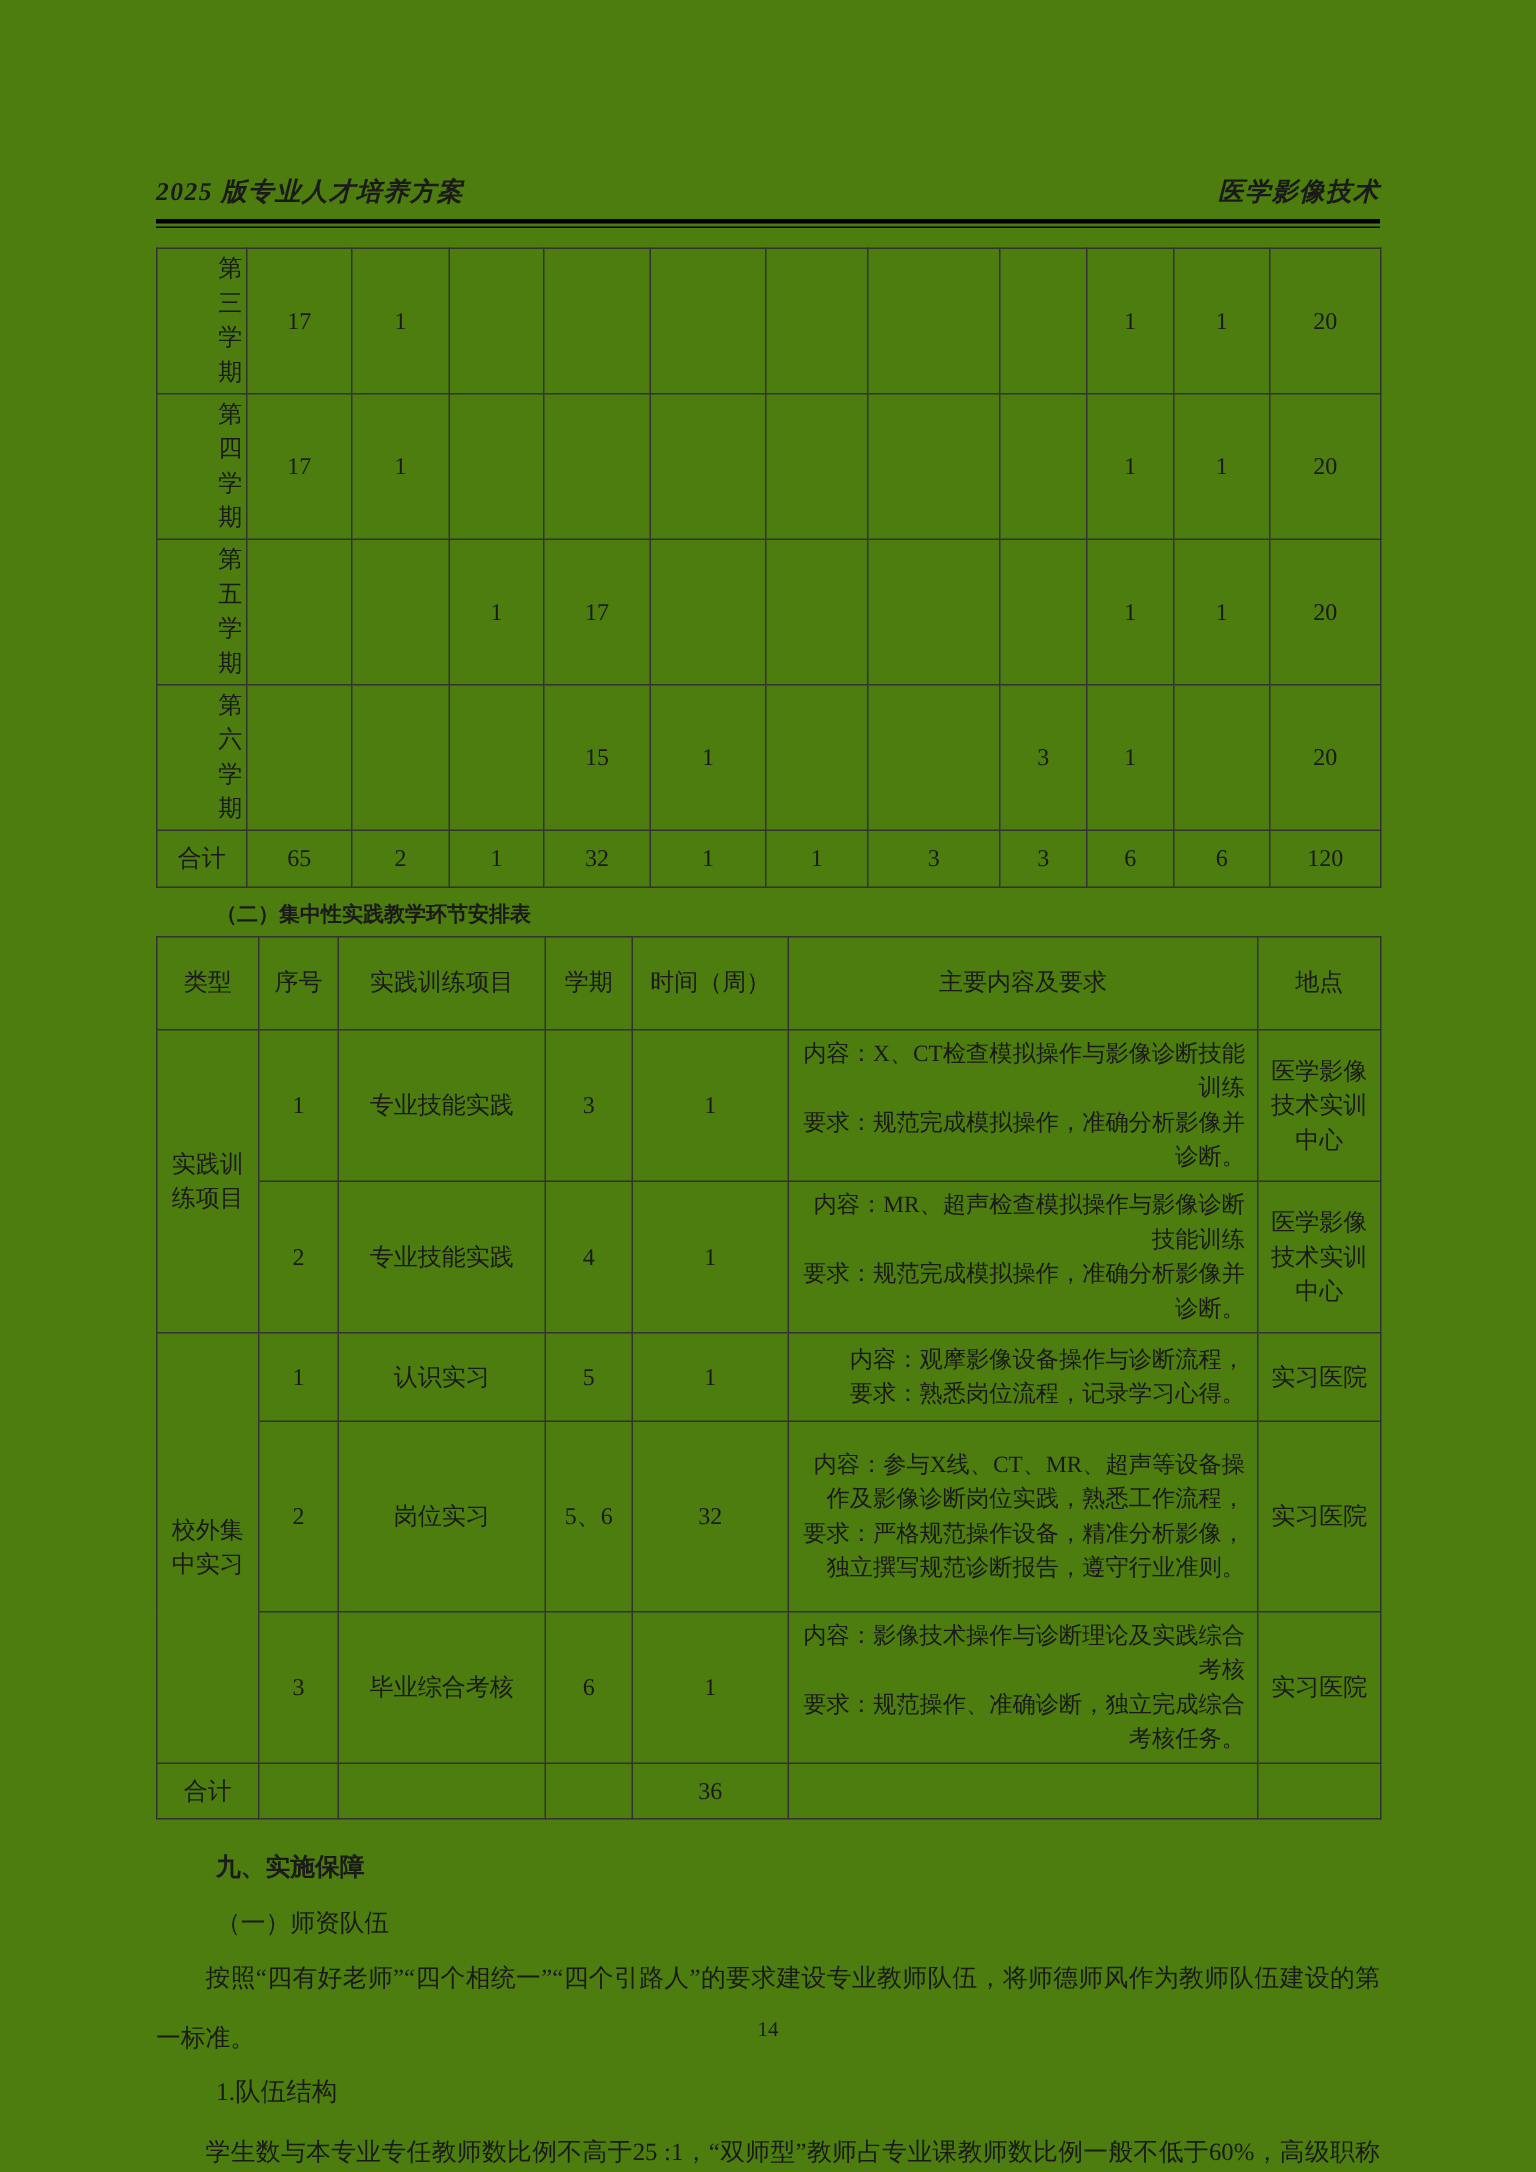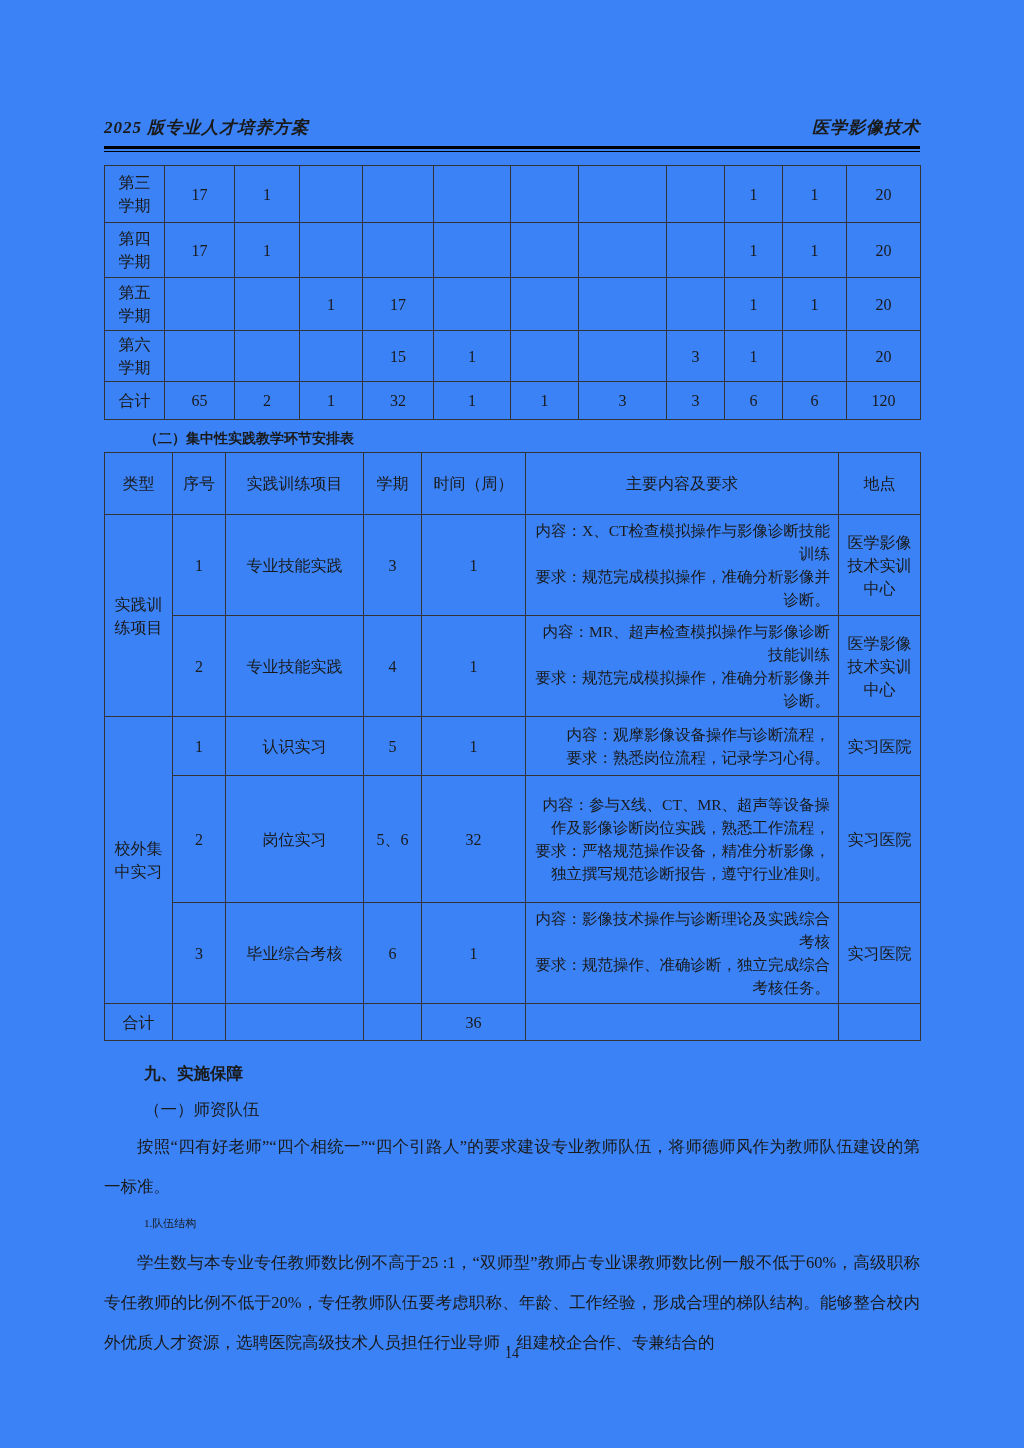--- a/index.html
+++ b/index.html
@@ -1,45 +1,45 @@
 <!DOCTYPE html>
 <html><head>
 <meta charset="utf-8">
 <style>
   html,body { margin:0; padding:0; background:#ffffff; }
   .page {
     width:1024px; height:1448px; position:relative; box-sizing:border-box;
-    padding:116px 104px 0 104px; background:#3b82f6; overflow:hidden;
+    padding:116px 104px 0 104px; background:#4d7c0f; overflow:hidden;
     font-family:"Liberation Serif","DejaVu Serif",serif; color:#1a1a1a;
   }
   .doc-header { display:flex; justify-content:space-between; align-items:flex-end;
     font-style:italic; font-weight:bold; font-size:17px; line-height:24px; letter-spacing:1px; }
   .header-rule { margin-top:6px; height:2px; border-top:3px solid #000; border-bottom:1px solid #000; }
 
   table { border-collapse:collapse; width:816px; table-layout:fixed; }
   td, th { border:1px solid #333; text-align:center; vertical-align:middle;
     padding:2px; font-weight:normal; font-size:16px; line-height:23px;
     overflow:hidden; word-break:break-all; }
 
   .t1 { margin-top:13px; }
-  .t1 .lbl { white-space:pre-line; }
+  .t1 .lbl { white-space:pre-line;padding-left:40px; }
   .h57{height:57px} .h55{height:55px} .h53{height:53px} .h47{height:47px} .h38{height:38px}
 
   .tbl-caption { margin:8px 0 0 40px; font-size:14px; line-height:22px;font-weight:bold; }
 
   .t2 { margin-top:2px;border-radius:30px; }
   .t2 .hdr { height:62px; }
   .t2 td.content { text-align:right; white-space:pre-line; padding:4px 8px; font-size:15.5px; }
   .r98{height:98px} .r88{height:88px} .r59{height:59px} .r127{height:127px} .r93{height:93px} .r37{height:37px}
 
   .sec-heading { margin:20px 0 0 40px; font-size:16.5px; font-weight:bold;
     font-family:Liberation Sans, sans-serif; line-height:24px; }
   .sec-sub { margin:14px 0 0 40px; font-size:16.5px; line-height:22px; }
   .para { margin:6px 0 0 0; font-size:16.5px; line-height:40px; text-align:justify; text-indent:2em; }
-  .sub2 { margin:2px 0 0 40px; font-size:11px; line-height:28px; }
+  .sub2 { margin:2px 0 0 40px; font-size:17px; line-height:28px; }
   .pageno { position:absolute; bottom:86px; left:0; right:0; text-align:center; font-size:14px;
     font-family:"Liberation Serif","DejaVu Serif",serif; }
 </style>
 </head>
 <body>
 
 <div class="page">
 
   <div class="doc-header">
     <span>2025 版专业人才培养方案</span>

